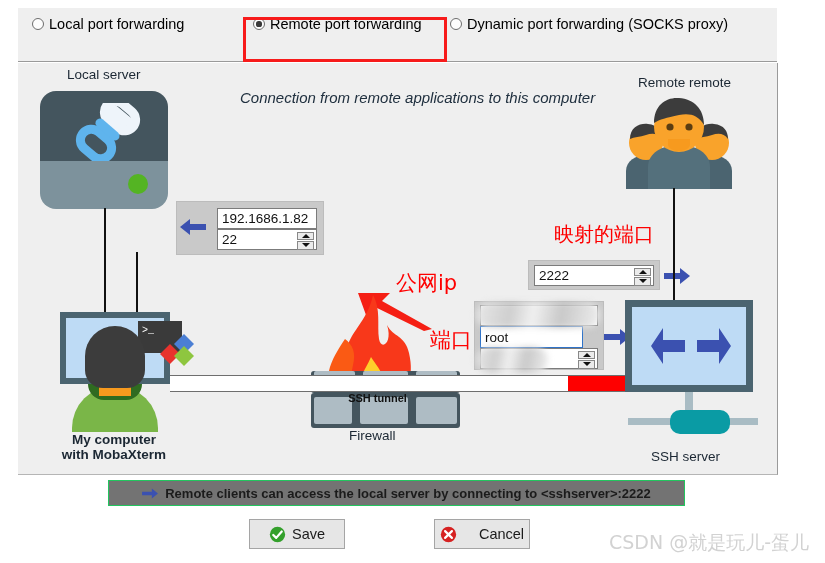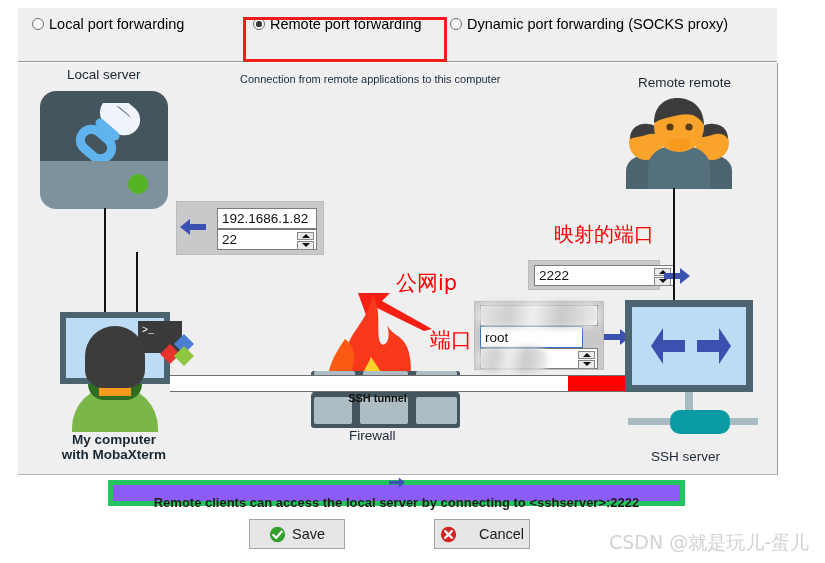--- a/index.html
+++ b/index.html
@@ -41,21 +41,21 @@
   
   #diagram{
     position:absolute;left:18px;top:63px;width:759px;height:411px;
     background:#efefef;border-right:1px solid #9a9a9a;border-bottom:1px solid #b5b5b5;
     overflow:hidden;
   }
   .lbl{position:absolute;font-size:13.5px;color:#1b2733;white-space:nowrap;}
   .lbl-b{font-weight:bold;}
   #lbl-local-server{left:49px;top:4px;}
   #lbl-remote-clients{left:620px;top:12px;}
-  #lbl-connection{left:222px;top:10px;font-size:11px;color:#20303f;}
+  #lbl-connection{left:222px;top:26px;font-size:15px;color:#20303f;font-style:italic;}
   #lbl-firewall{left:331px;top:365px;}
   #lbl-sshserver{left:633px;top:386px;}
   #lbl-mycomputer{left:21px;top:369px;text-align:center;width:150px;line-height:15px;}
 
   
   #local-server-icon{position:absolute;left:22px;top:28px;width:128px;height:120px;}
   #ls-bot{position:absolute;left:0;top:62px;width:128px;height:56px;
     background:#7d929c;border-radius:4px 4px 16px 16px;}
   #ls-top2{position:absolute;left:0;top:0;width:128px;height:70px;
     background:#44555e;border-radius:16px 16px 0 0;}
@@ -90,21 +90,21 @@
 
   
   #lbl-mapped-port{
     position:absolute;left:536px;top:158px;font-size:20px;color:#fe0000;
     font-family:"DejaVu Sans",sans-serif;white-space:nowrap;
   }
   #fwd-group-mapped{
     position:absolute;left:510px;top:197px;width:132px;height:30px;
     background:#c9c9c9;border:1px solid #bcbcbc;box-sizing:border-box;
   }
-  #fld-mapped{left:516px;top:202px;width:140px;height:21px;}
+  #fld-mapped{left:516px;top:202px;width:120px;height:21px;}
   #arrow-mapped{position:absolute;left:646px;top:204px;width:26px;height:18px;}
 
   
   #fwd-group-mid{
     position:absolute;left:456px;top:238px;width:130px;height:69px;
     background:#c9c9c9;border:1px solid #bcbcbc;box-sizing:border-box;
   }
   #fld-host{left:462px;top:242px;width:118px;height:21px;}
   #fld-user{left:462px;top:263px;width:103px;height:22px;border:1.4px solid #2f73c9;}
   #fld-sshport{left:462px;top:285px;width:118px;height:21px;}
@@ -170,23 +170,23 @@
   #ss-monitor{position:absolute;left:0;top:0;width:128px;height:92px;background:#4b6470;}
   #ss-screen{position:absolute;left:7px;top:7px;width:114px;height:78px;background:#bedbf5;}
   #ss-stand{position:absolute;left:60px;top:92px;width:8px;height:20px;background:#a9bcc4;}
   #ss-base{position:absolute;left:45px;top:110px;width:60px;height:24px;background:#0a9ba4;border-radius:10px;}
   #ss-bar-l{position:absolute;left:3px;top:118px;width:44px;height:7px;background:#a9bcc4;}
   #ss-bar-r{position:absolute;left:103px;top:118px;width:30px;height:7px;background:#a9bcc4;}
 
   
   #summary{
     position:absolute;left:108px;top:480px;width:577px;height:26px;
-    background:#8b5cf6;border:5px solid #22c55e;box-sizing:border-box;
+    background:#737373;border:1px solid #22c55e;box-sizing:border-box;
     display:flex;align-items:center;justify-content:center;gap:7px;
-    font-size:13px;font-weight:bold;color:#1b1b1b;flex-direction:column;
+    font-size:13px;font-weight:bold;color:#1b1b1b;
   }
   #btn-save{
     position:absolute;left:249px;top:519px;width:96px;height:30px;
     background:#e6e6e6;border:1px solid #a5a5a5;box-sizing:border-box;
     display:flex;align-items:center;justify-content:center;gap:6px;
     font-size:14.5px;color:#1b1b1b;cursor:default;
   }
   #btn-cancel{
     position:absolute;left:434px;top:519px;width:96px;height:30px;
     background:#e6e6e6;border:1px solid #a5a5a5;box-sizing:border-box;

